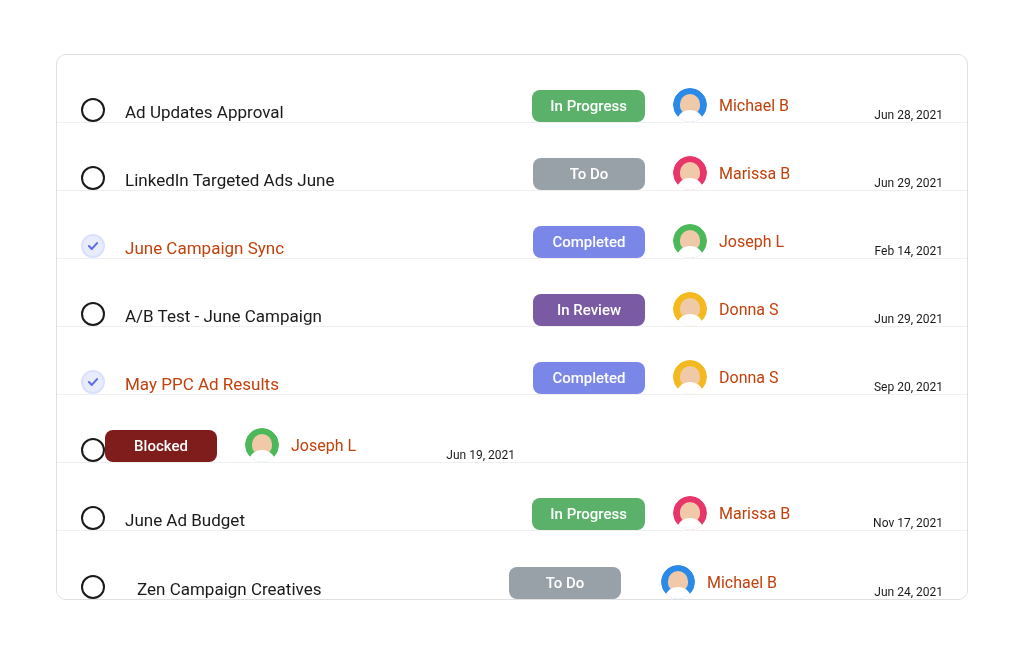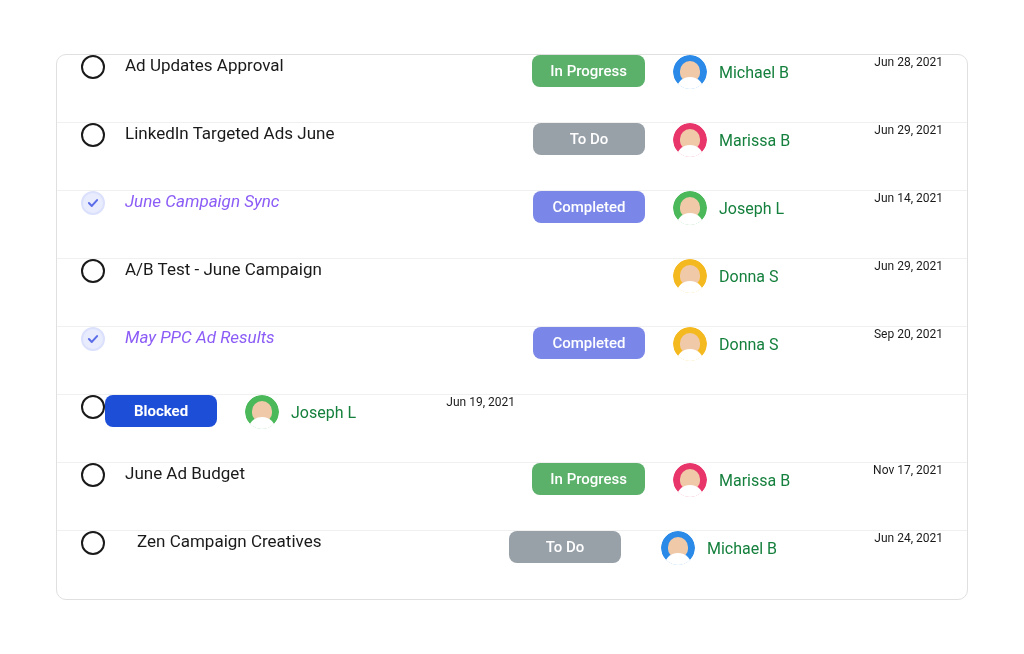--- a/index.html
+++ b/index.html
@@ -18,21 +18,21 @@
     }
     .panel {
       width: 912px;
       border: 1px solid #e0e0e0;
       border-radius: 10px;
       overflow: hidden;
       background: #fff;
     }
     .task-row {
       display: flex;
-      align-items: flex-start;
+      align-items: flex-end;
       height: 68px;
       padding: 0 24px;
       border-bottom: 1px solid #f0f0f0;
     }
     .task-row:last-child {
       border-bottom: none;
       gap: 12px;
     }
     .checkbox {
       width: 24px;
@@ -59,22 +59,21 @@
       height: 14px;
     }
     .task-title {
       margin-left: 20px;
       font-size: 17px;
       color: #1a1a1a;
       flex: 1;
       font-weight: 400;
     }
     .task-row.completed .task-title {
-      color: #8b5cf6;
-      font-style: italic;
+      color: #c2410c;
     }
     .status-badge {
       min-width: 112px;
       height: 32px;
       border-radius: 8px;
       color: #fff;
       font-size: 15px;
       font-weight: 500;
       display: flex;
       align-items: center;
@@ -116,21 +115,21 @@
       width: 28px;
       height: 14px;
       background: #fff;
       border-radius: 14px 14px 0 0;
       bottom: -2px;
       left: 3px;
     }
     .assignee-name {
       margin-left: 12px;
       font-size: 16px;
-      color: #15803d;
+      color: #c2410c;
     }
     .date {
       width: 120px;
       text-align: right;
       font-size: 12px;
       color: #1a1a1a;
       flex-shrink: 0;
     }
   </style>
 </head>
@@ -174,25 +173,26 @@
       <div class="task-title">June Campaign Sync</div>
       <div class="status-badge" style="background: rgb(122, 134, 232);">Completed</div>
       <div class="assignee">
         <div class="avatar">
           <div class="avatar-bg" style="background: rgb(75, 184, 90);"></div>
           <div class="avatar-face"></div>
           <div class="avatar-body"></div>
         </div>
         <div class="assignee-name">Joseph L</div>
       </div>
-      <div class="date">Jun 14, 2021</div>
+      <div class="date">Feb 14, 2021</div>
     </div>
     <div class="task-row">
       <div class="checkbox"></div>
       <div class="task-title">A/B Test - June Campaign</div>
+      <div class="status-badge" style="background: rgb(122, 91, 163);">In Review</div>
       <div class="assignee">
         <div class="avatar">
           <div class="avatar-bg" style="background: rgb(245, 185, 32);"></div>
           <div class="avatar-face"></div>
           <div class="avatar-body"></div>
         </div>
         <div class="assignee-name">Donna S</div>
       </div>
       <div class="date">Jun 29, 2021</div>
     </div>
@@ -209,21 +209,21 @@
           <div class="avatar-bg" style="background: rgb(245, 185, 32);"></div>
           <div class="avatar-face"></div>
           <div class="avatar-body"></div>
         </div>
         <div class="assignee-name">Donna S</div>
       </div>
       <div class="date">Sep 20, 2021</div>
     </div>
     <div class="task-row">
       <div class="checkbox"></div>
-      <div class="status-badge" style="background: #1d4ed8; font-weight: bold;">Blocked</div>
+      <div class="status-badge" style="background: #7f1d1d;">Blocked</div>
       <div class="assignee">
         <div class="avatar">
           <div class="avatar-bg" style="background: rgb(75, 184, 90);"></div>
           <div class="avatar-face"></div>
           <div class="avatar-body"></div>
         </div>
         <div class="assignee-name">Joseph L</div>
       </div>
       <div class="date">Jun 19, 2021</div>
     </div>

